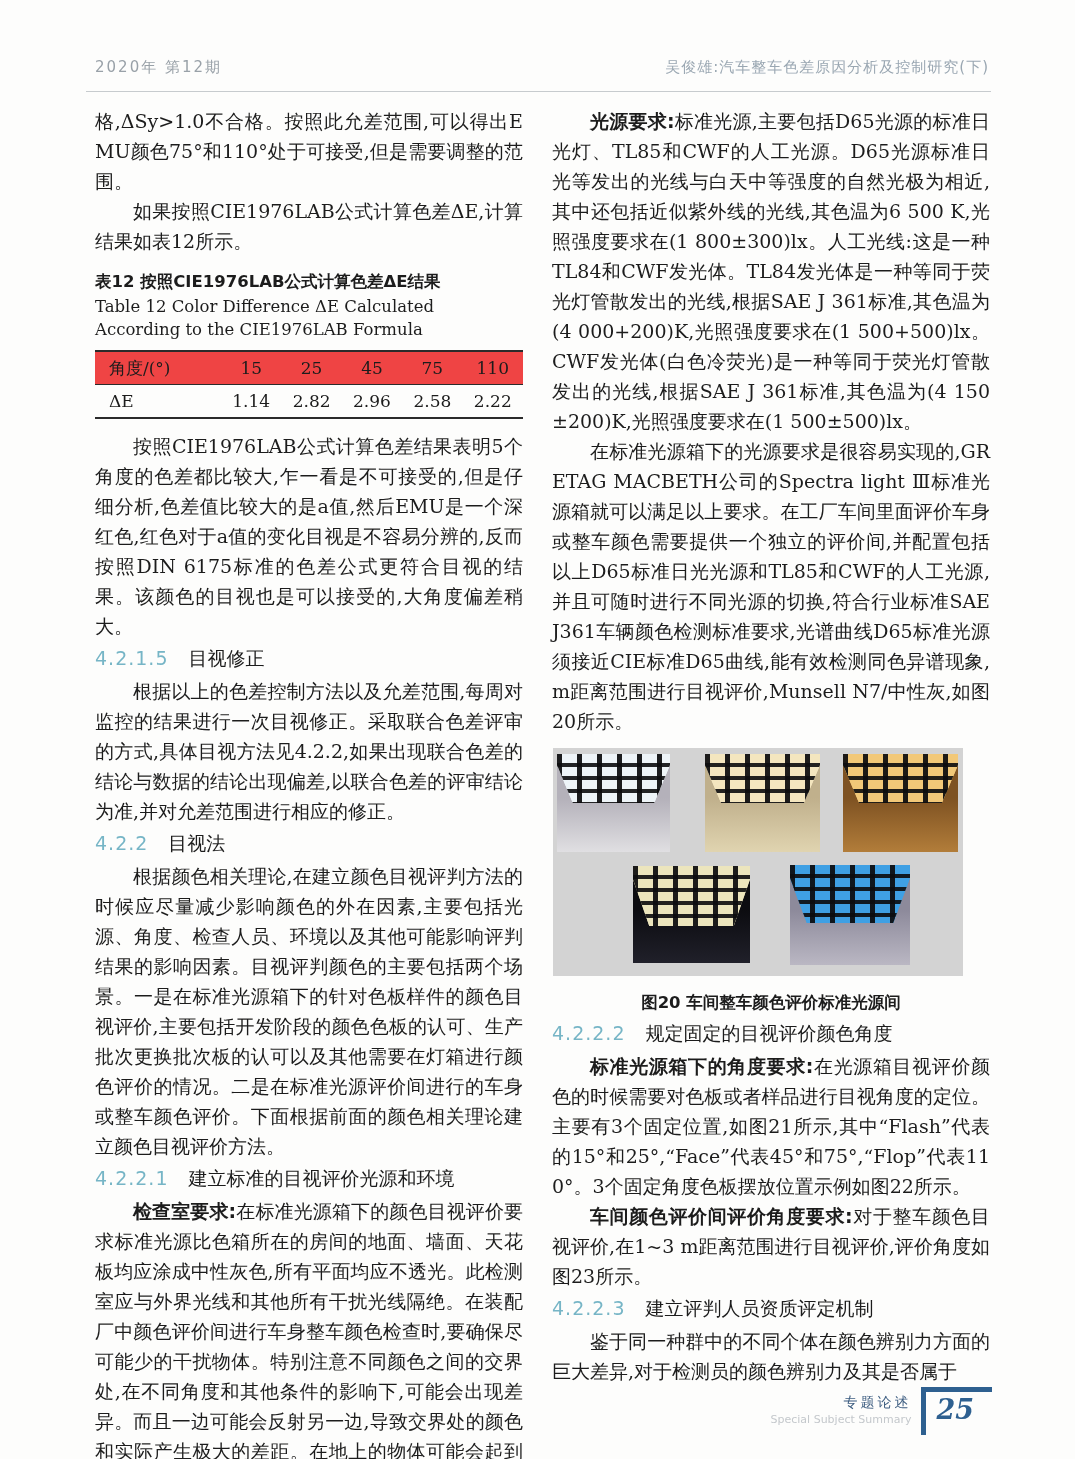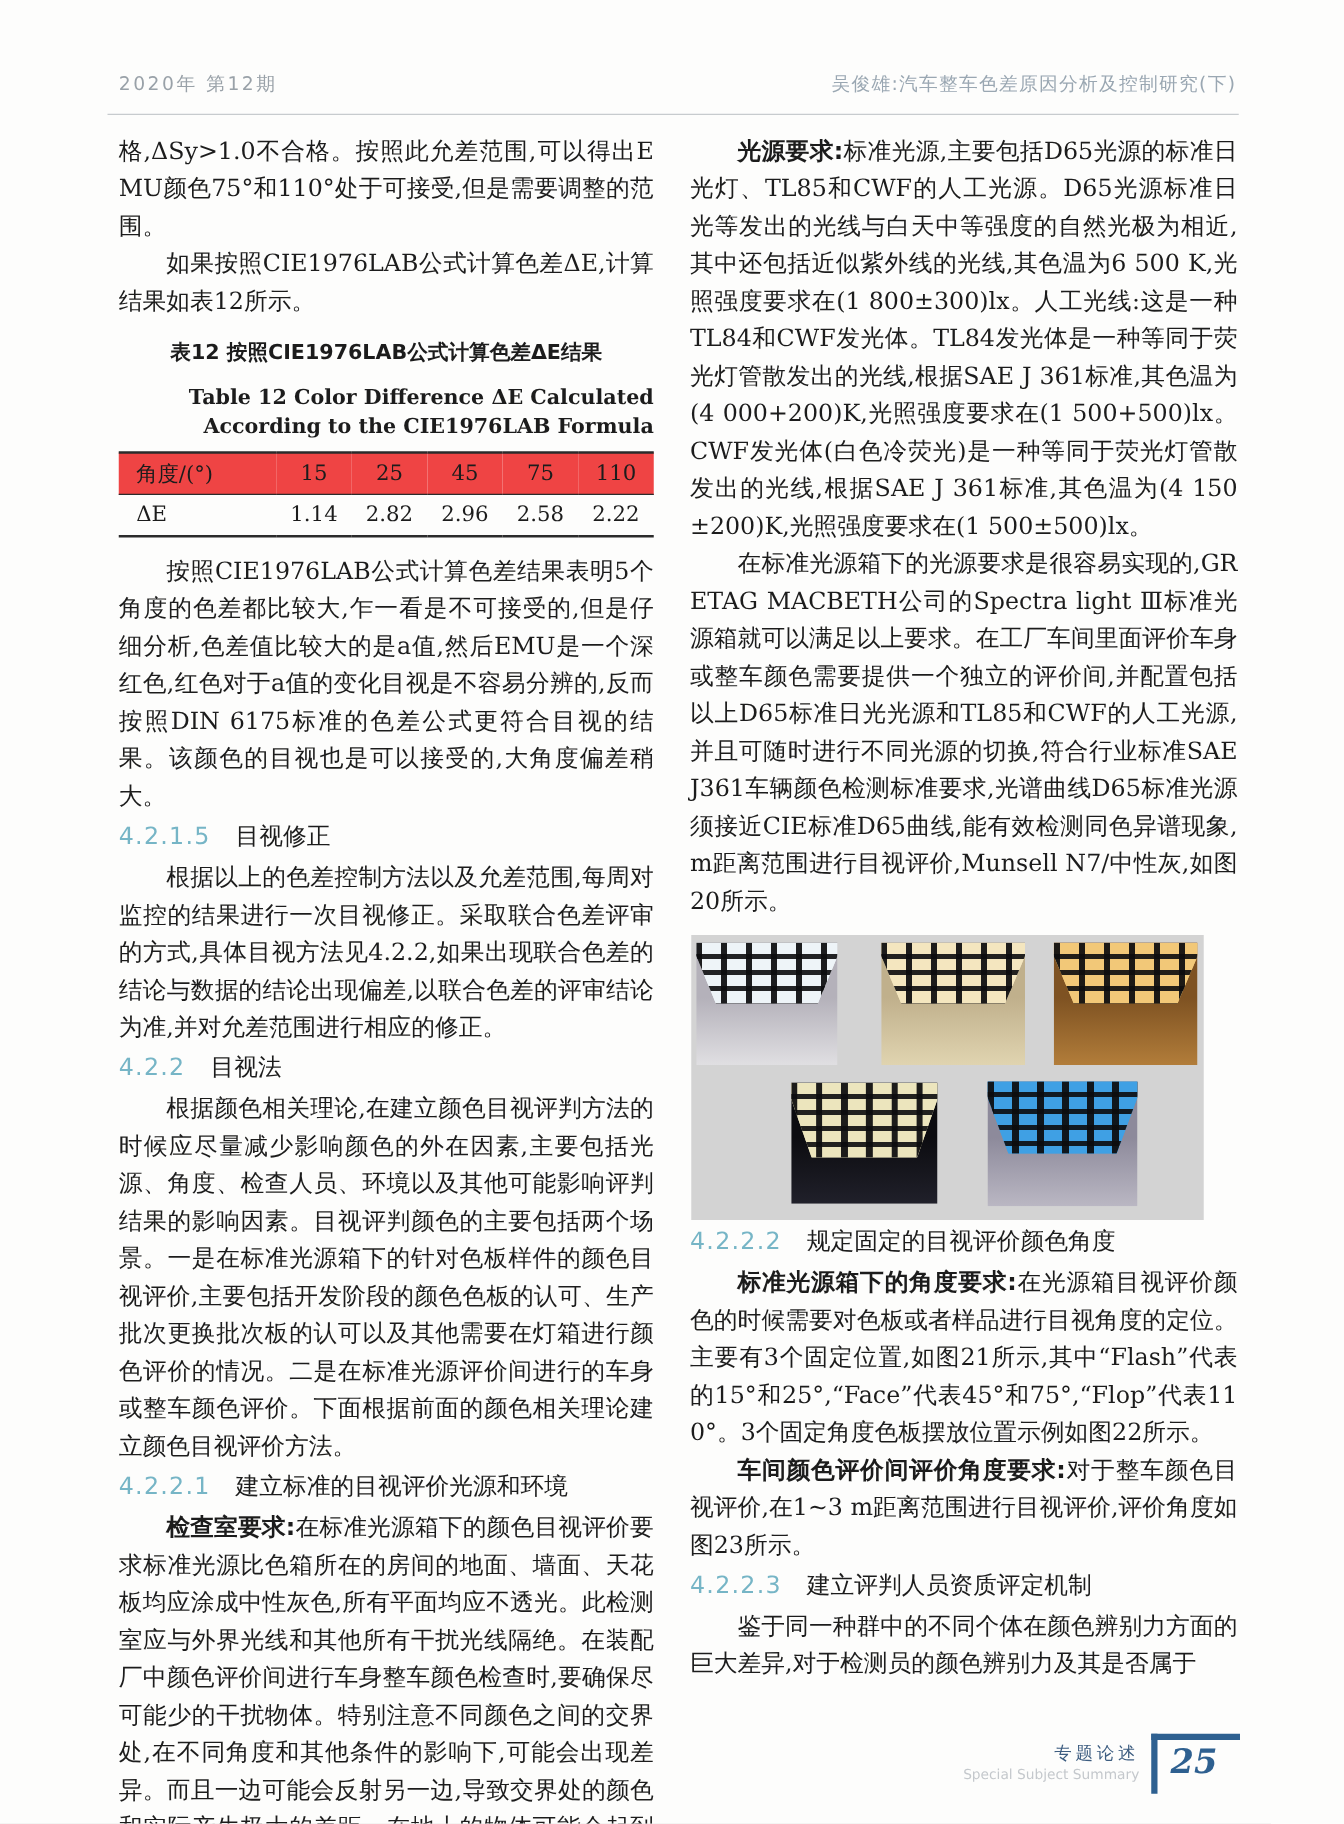--- a/index.html
+++ b/index.html
@@ -22,23 +22,23 @@
          word-break:break-all;}
   p.noindent{text-indent:0;}
   .lead{font-family:"DejaVu Sans","Liberation Sans",sans-serif;font-weight:bold;}
 
   .heading{font-size:19px;line-height:33px;margin:1px 0;}
   .heading .num{color:#76b5c6;font-family:"DejaVu Sans","Liberation Sans",sans-serif;
                 margin-right:20px;letter-spacing:1px;}
 
   
   .tablewrap{margin:14px 0 12px;}
-  .tcap-zh{text-align:center;font-size:16.5px;font-weight:bold;line-height:24px;
+  .tcap-zh{text-align:left;font-size:16.5px;font-weight:bold;line-height:24px;
            font-family:"DejaVu Sans","Liberation Sans",sans-serif;}
-  .tcap-en{text-align:right;font-size:16.5px;font-weight:bold;line-height:23px;margin-top:12px;}
+  .tcap-en{text-align:left;font-size:16.5px;font-weight:normal;line-height:23px;margin-top:1px;}
   table.t12{width:100%;border-collapse:collapse;margin-top:9px;
             border-top:2.5px solid #2b2b2b;border-bottom:2.5px solid #2b2b2b;font-size:17px;}
   table.t12 thead tr{background:#ef4444;border-bottom:1.5px solid #2b2b2b;}
   table.t12 th,table.t12 td{font-weight:normal;text-align:center;padding:4px 2px;height:24px;}
   table.t12 th:first-child,table.t12 td:first-child{text-align:left;padding-left:14px;width:110px;}
 
   
   .figure-box{position:relative;margin-top:12px;margin-left:1px;width:410px;height:228px;background:#d3d3d3;}
   .photo{position:absolute;overflow:hidden;}
   .photo .room{position:absolute;inset:0;background:linear-gradient(180deg,var(--wall) 0%,var(--wall) 45%,var(--floor) 100%);}
@@ -144,20 +144,21 @@
       </div>
       <div class="photo ph-darkroom" style="left:80px;top:118px;width:117px;height:97px;">
         <div class="room"></div>
         <div class="ceil" style="height:62%;"></div>
       </div>
       <div class="photo ph-blue" style="left:237px;top:117px;width:120px;height:100px;">
         <div class="room"></div>
         <div class="ceil" style="height:58%;"></div>
       </div>
     </div>
+    <div class="fcap-zh">图20  车间整车颜色评价标准光源间</div>
 
     <div class="heading">
       <span class="num">4.2.2.2</span><span>规定固定的目视评价颜色角度</span>
     </div>
     <p class="body"><span class="lead">标准光源箱下的角度要求:</span><span>在光源箱目视评价颜色的时候需要对色板或者样品进行目视角度的定位。主要有3个固定位置,如图21所示,其中“Flash”代表的15°和25°,“Face”代表45°和75°,“Flop”代表110°。3个固定角度色板摆放位置示例如图22所示。</span></p>
     <p class="body"><span class="lead">车间颜色评价间评价角度要求:</span><span>对于整车颜色目视评价,在1~3 m距离范围进行目视评价,评价角度如图23所示。</span></p>
 
     <div class="heading">
       <span class="num">4.2.2.3</span><span>建立评判人员资质评定机制</span>
     </div>

